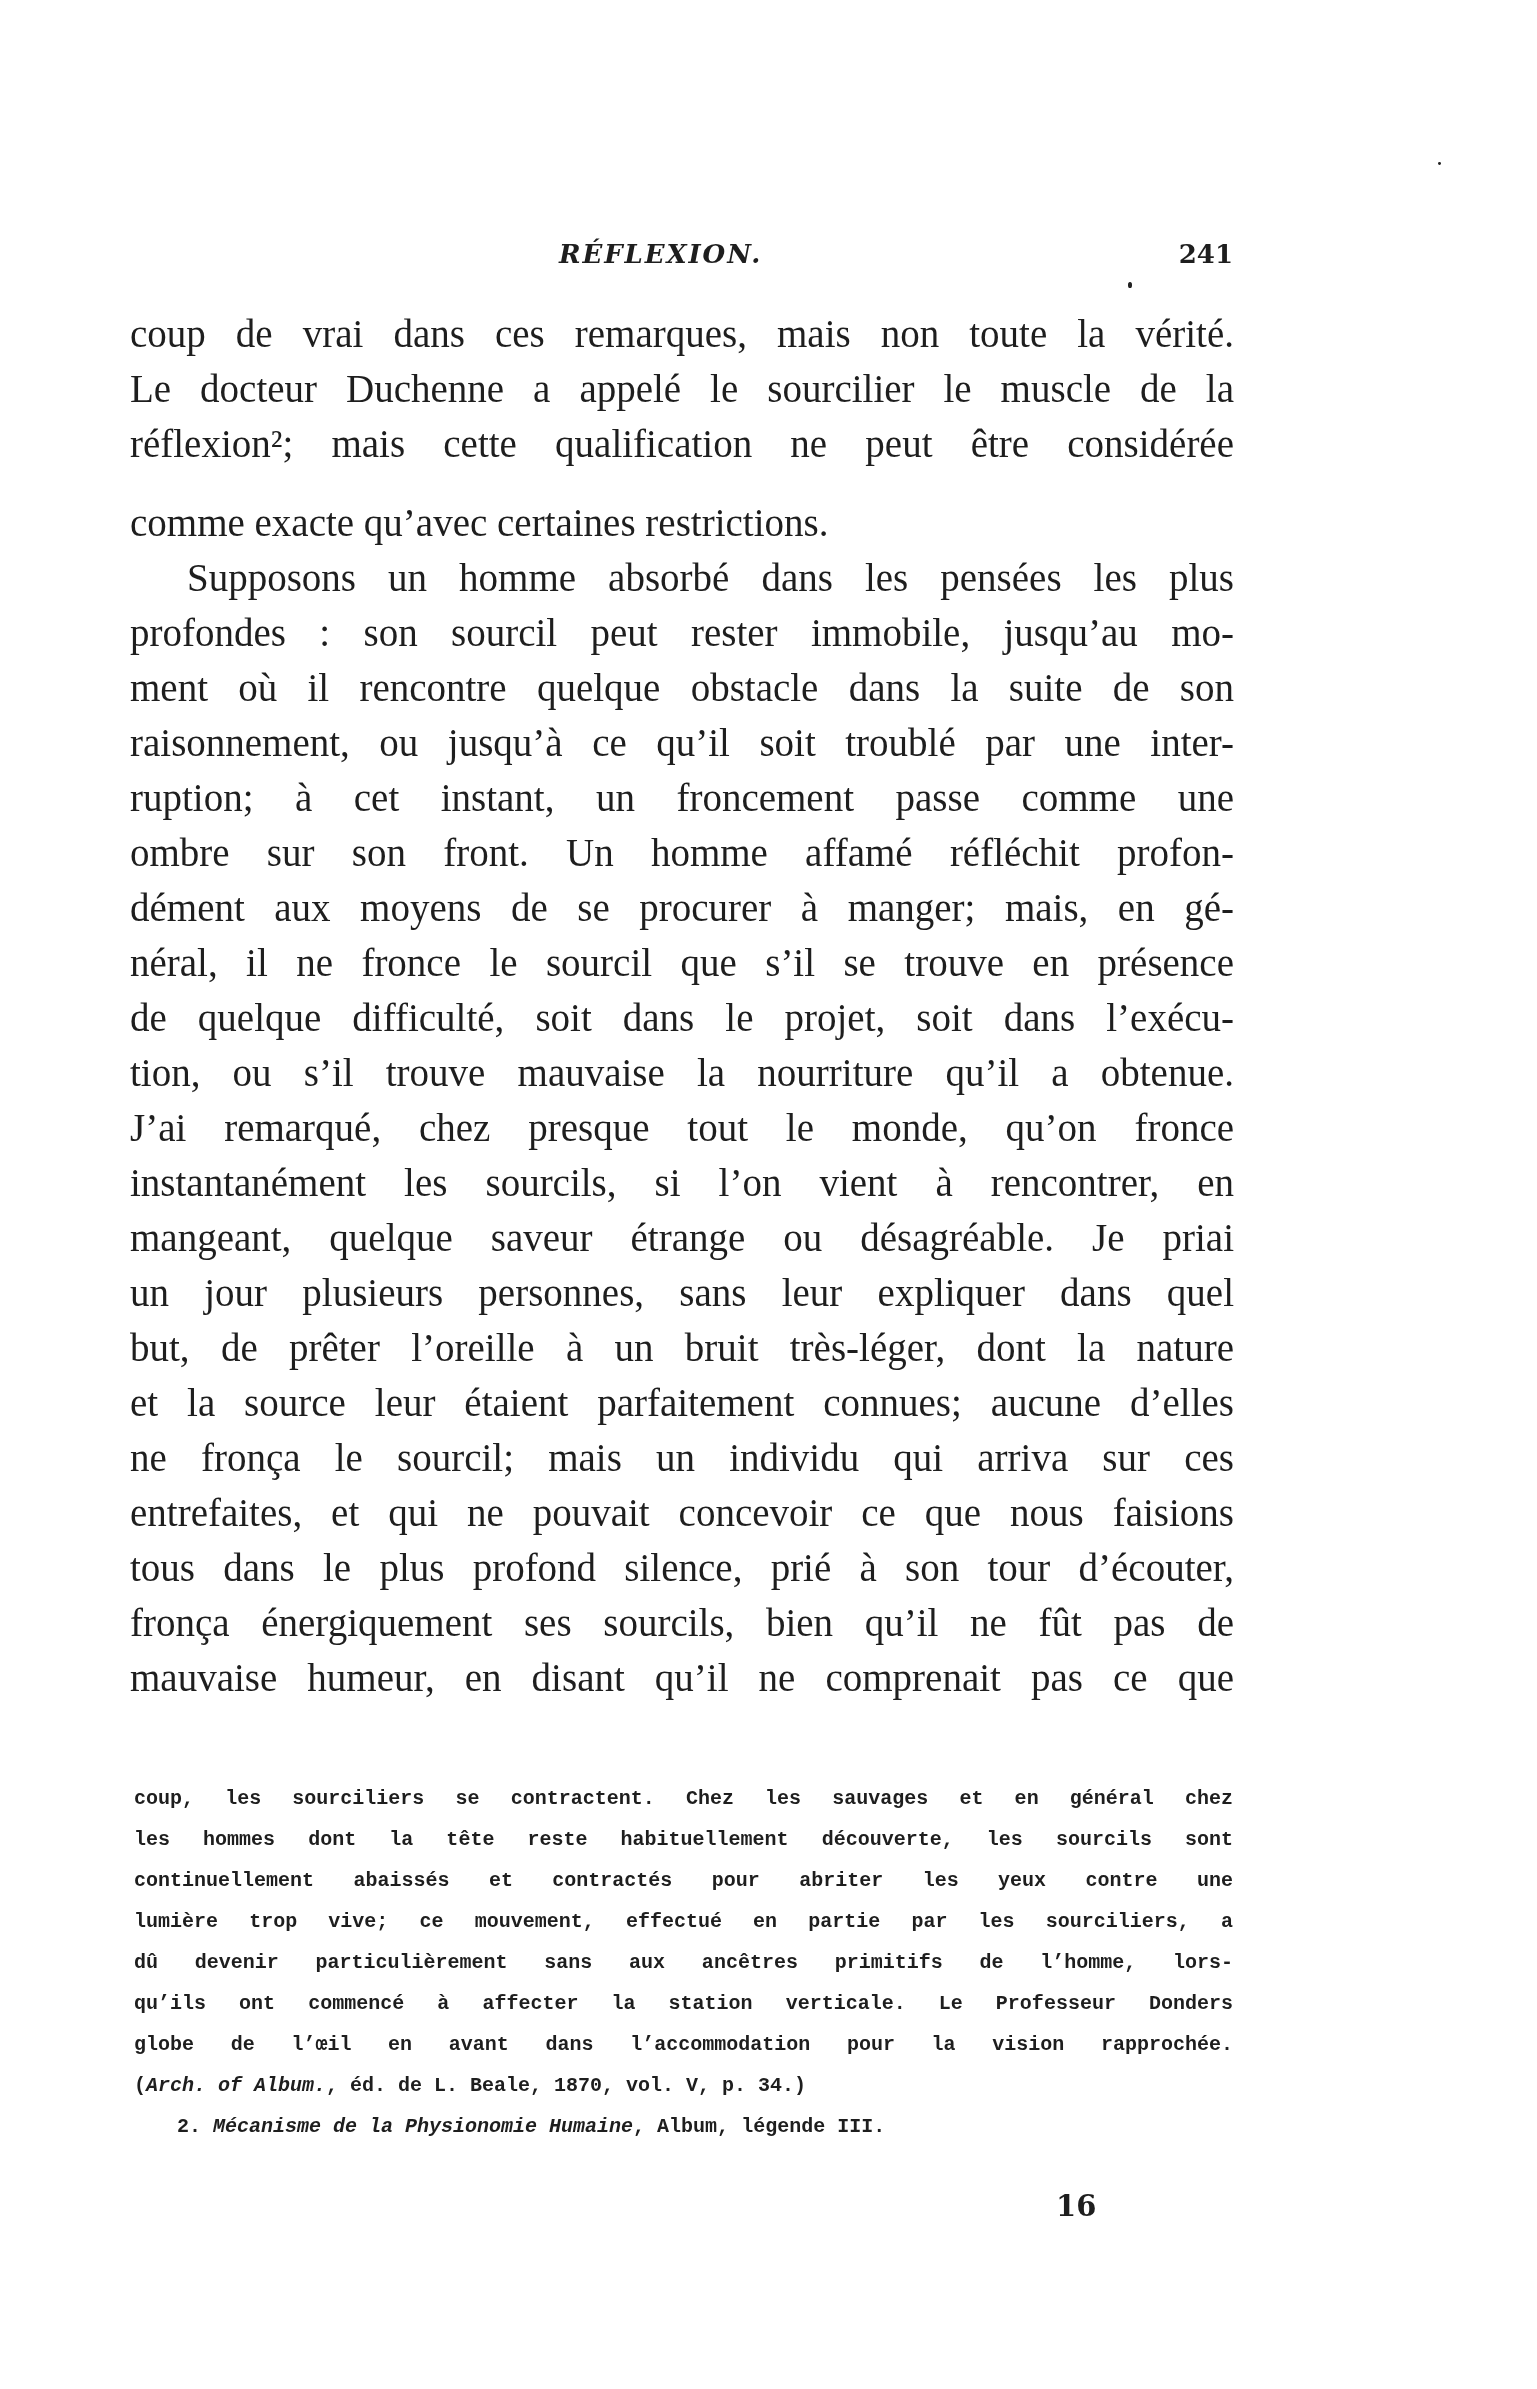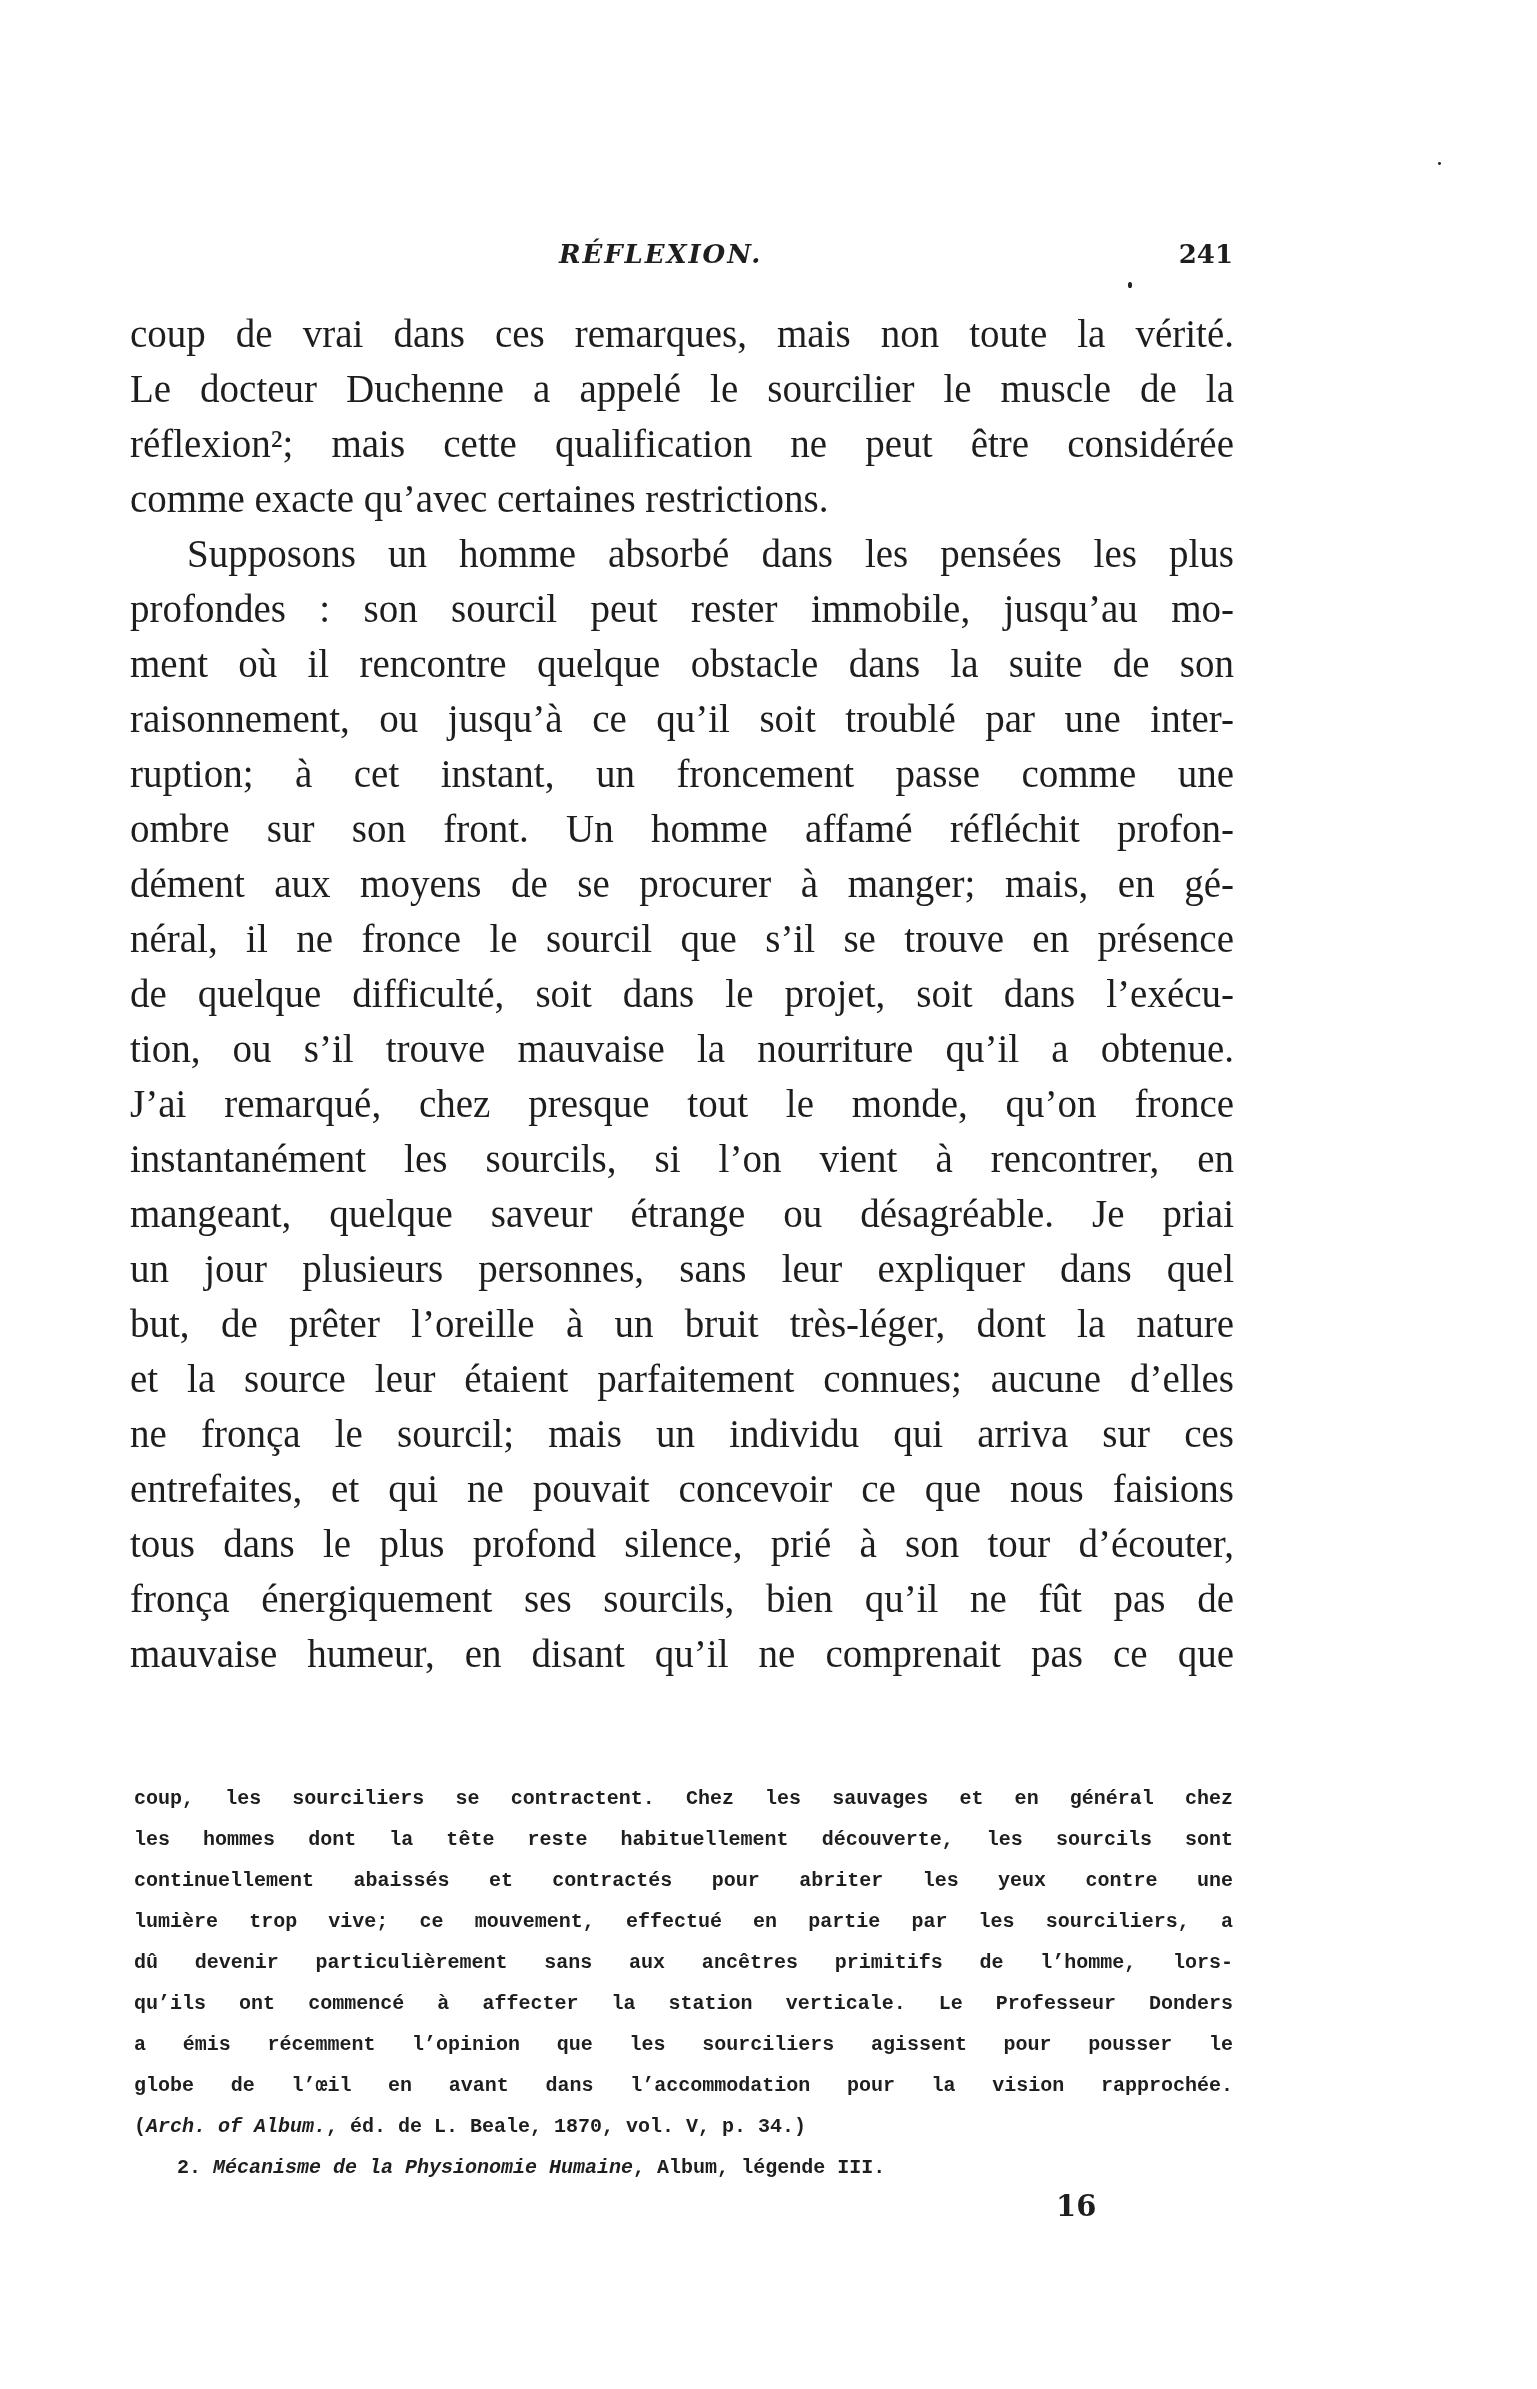--- a/index.html
+++ b/index.html
@@ -4,21 +4,21 @@
 <style>
   html, body { margin: 0; padding: 0; background: #ffffff; }
   body { width: 1538px; height: 2562px; position: relative; overflow: hidden; color: #1e1e1e; }
   .page { position: absolute; left: 0; top: 0; width: 1538px; height: 2562px; background: #ffffff; }
   .running-head { position: absolute; top: 239px; left: 129px; width: 1104px; height: 38px; font-family: "DejaVu Serif", serif; font-weight: bold; }
   .running-title { position: absolute; left: 430px; top: 0; font-size: 26px; letter-spacing: 1.9px; font-style: italic; }
   .folio { position: absolute; right: 0; top: 0; font-size: 26px; }
   .speck { position: absolute; background: #222; border-radius: 50%; }
   .body-text { position: absolute; top: 306px; left: 130px; width: 1104px; font-family: Liberation Serif, serif; font-size: 39px; line-height: 55px; text-align: justify; }
   .body-line { display: block; white-space: nowrap; text-align-last: justify; text-align: justify; height: 55px; }
-  .body-line.last { text-align-last: left; }
+  .body-line.last { text-align-last: left; margin-top: 24px; }
   .body-line.indent { padding-left: 57px; }
   .footnotes { position: absolute; top: 1778px; left: 134px; width: 1099px; font-family: Liberation Mono, monospace; font-size: 20px; line-height: 41px; font-weight: bold; }
   .fn-line { display: block; white-space: nowrap; text-align: justify; text-align-last: justify; height: 41px; }
   .fn-line.last { text-align-last: left; }
   .fn-line.indent { padding-left: 43px; }
   .it { font-style: italic; }
   .signature { position: absolute; top: 2189px; left: 1056px; font-family: "DejaVu Serif", serif; font-weight: bold; font-size: 29px; text-align: center; }
 </style>
 </head>
 <body>
@@ -60,21 +60,20 @@
     <span class="body-line">mauvaise humeur, en disant qu’il ne comprenait pas ce que</span>
   </div>
 
   <div class="footnotes">
     <span class="fn-line">coup, les sourciliers se contractent. Chez les sauvages et en général chez</span>
     <span class="fn-line">les hommes dont la tête reste habituellement découverte, les sourcils sont</span>
     <span class="fn-line">continuellement abaissés et contractés pour abriter les yeux contre une</span>
     <span class="fn-line">lumière trop vive; ce mouvement, effectué en partie par les sourciliers, a</span>
     <span class="fn-line">dû devenir particulièrement sans aux ancêtres primitifs de l’homme, lors-</span>
     <span class="fn-line">qu’ils ont commencé à affecter la station verticale. Le Professeur Donders</span>
-    <span class="fn-line">a émis récemment l’opinion que les sourciliers agissent pour pousser le</span>
     <span class="fn-line">globe de l’œil en avant dans l’accommodation pour la vision rapprochée.</span>
     <span class="fn-line last"><span>(</span><span class="it">Arch. of Album.</span><span>, éd. de L. Beale, 1870, vol. V, p. 34.)</span></span>
     <span class="fn-line last indent"><span>2.</span> <span class="it">Mécanisme de la Physionomie Humaine</span><span>, Album, légende III.</span></span>
   </div>
 
   <div class="signature">16</div>
 
 </div>
 
 

